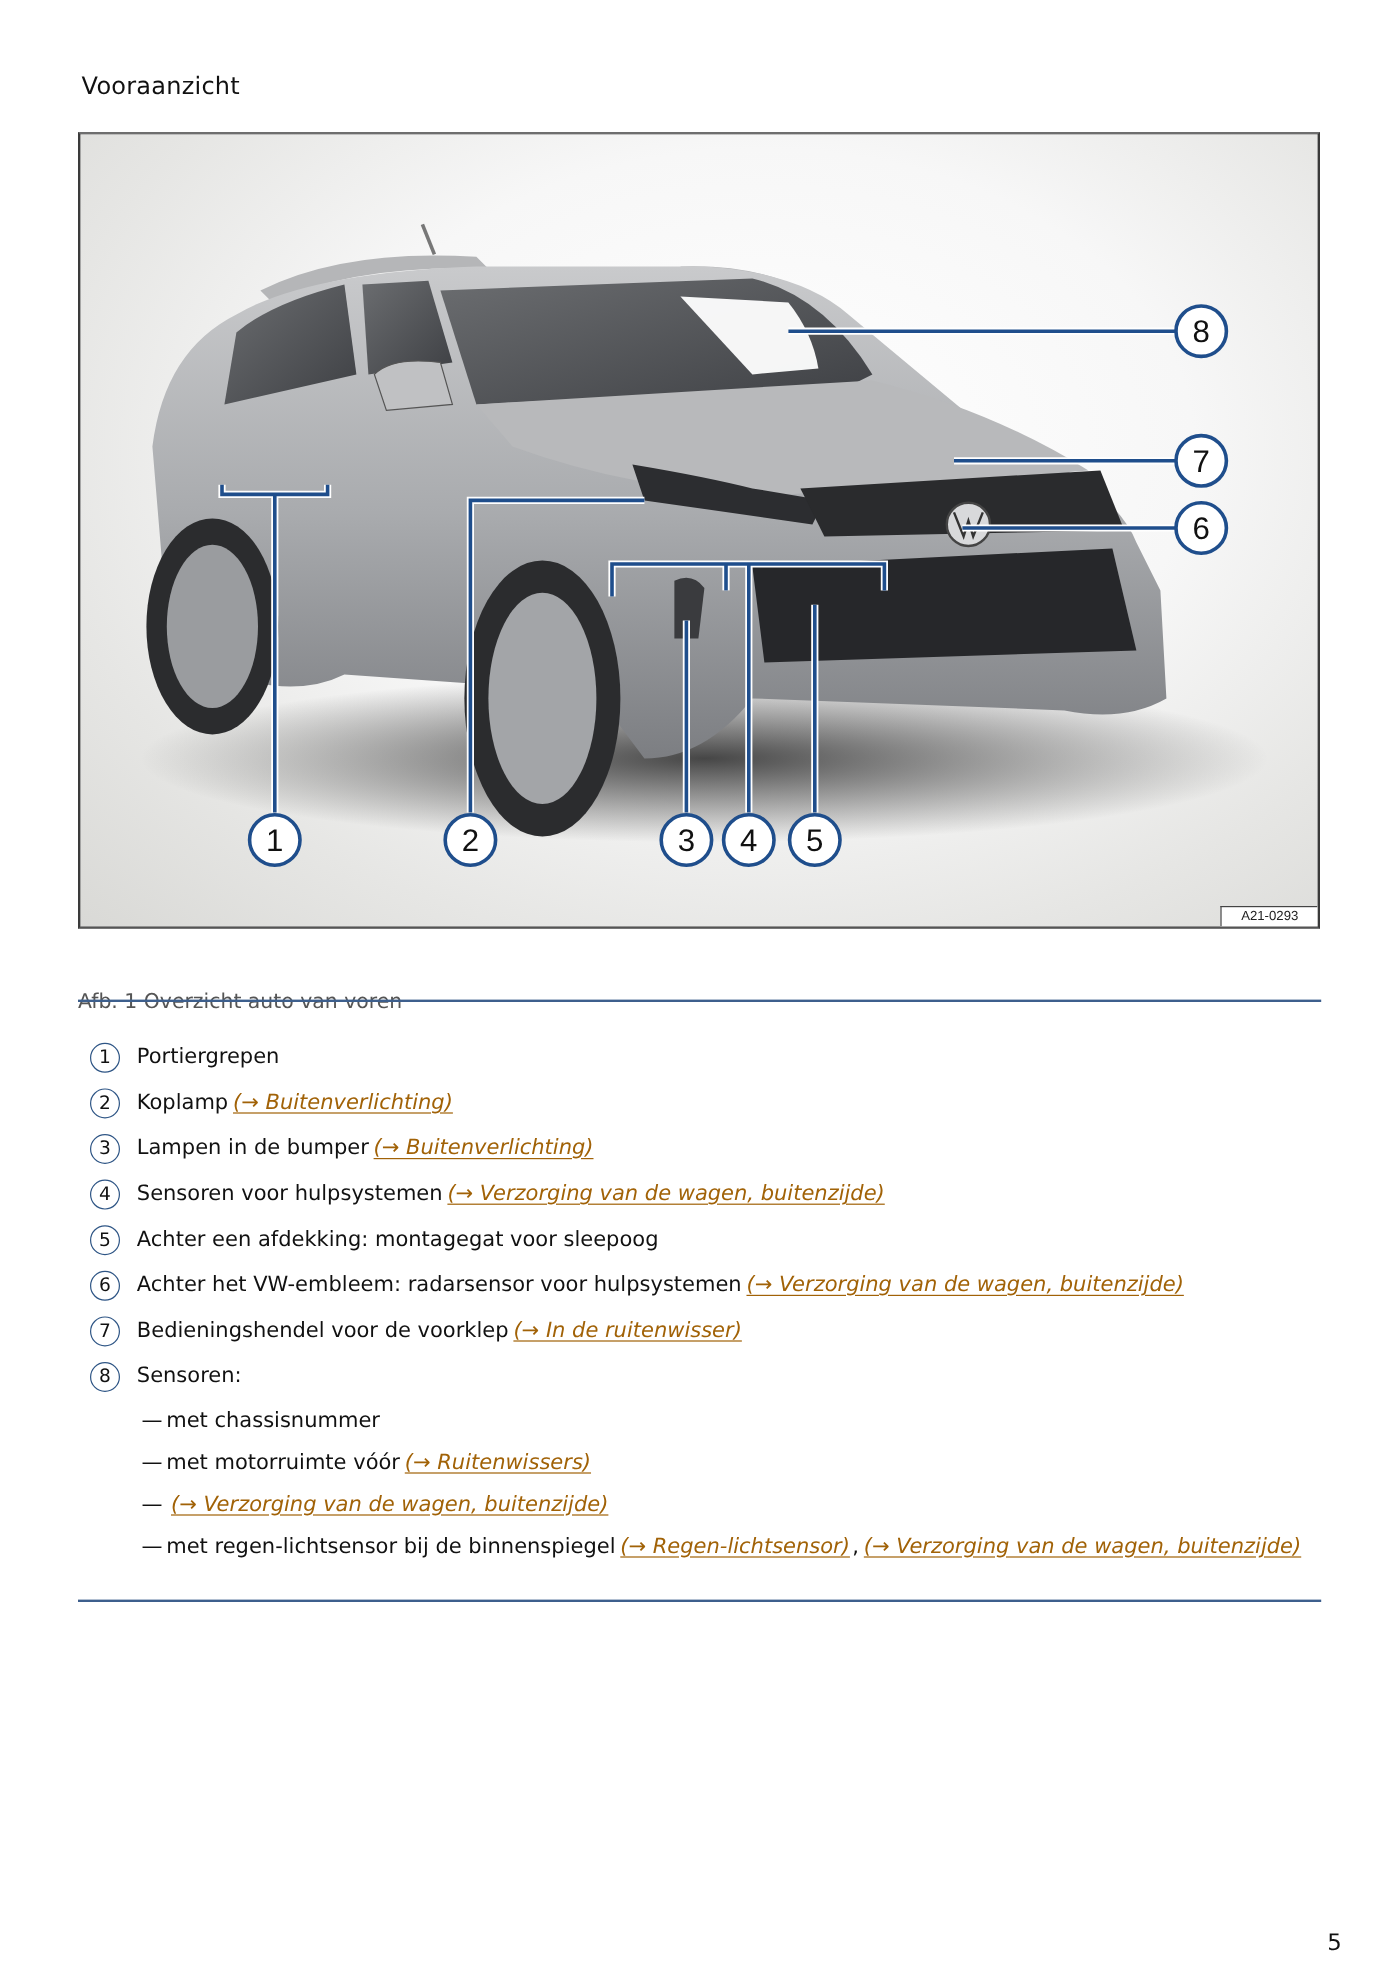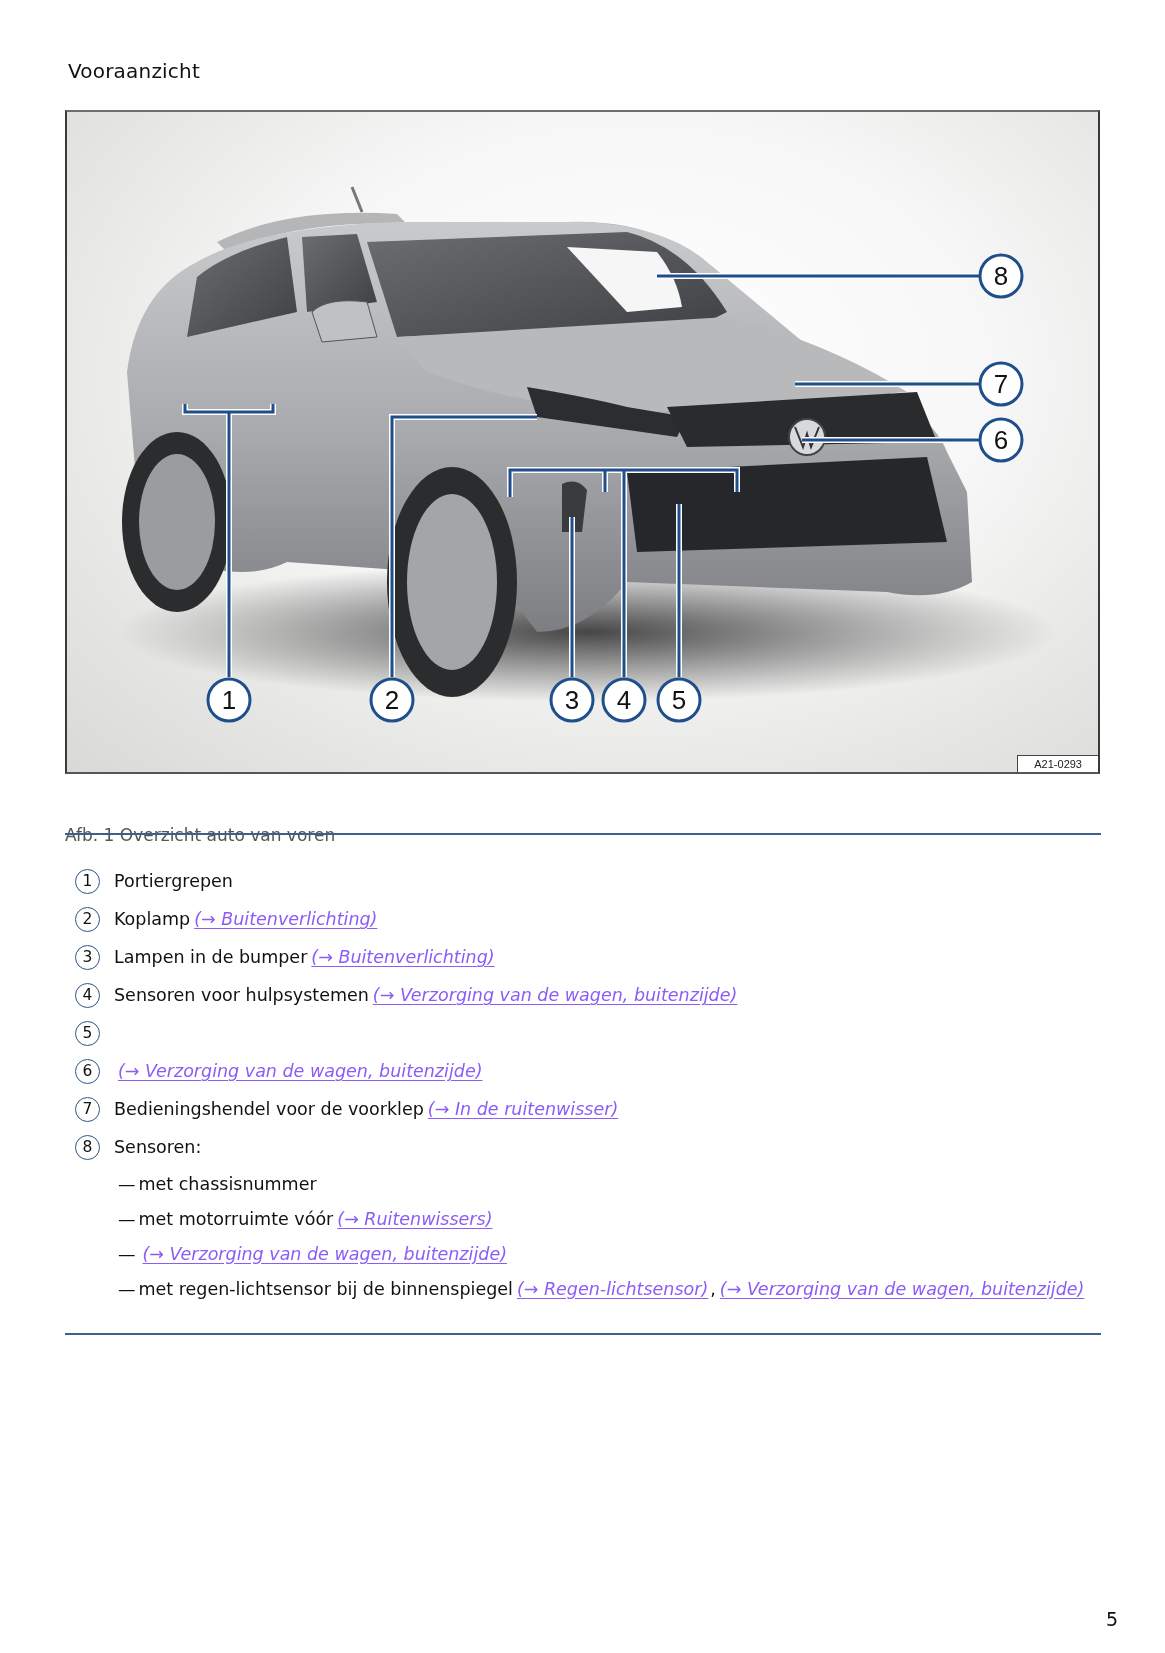--- a/index.html
+++ b/index.html
@@ -12,21 +12,21 @@
             background: radial-gradient(ellipse at 55% 40%, #ffffff 0%, #f7f7f7 45%, #e6e6e4 75%, #d9d9d6 100%); }
   .figure svg { position:absolute; left:0; top:0; }
   .fig-code { position:absolute; right:0; bottom:0; background:#fff; border-left:1px solid #444; border-top:1px solid #444;
               font-family:"Liberation Sans", sans-serif; font-size:11px; padding:2px 16px; color:#222; }
   .caption { position:absolute; left:65px; top:825px; font-size:17px; color:#555; }
   .rule { position:absolute; left:65px; width:1036px; height:2px; background:#3d5f8d; }
   .legend { position:absolute; left:75px; top:862px; width:1040px; }
   .item { position:relative; height:38px; display:flex; align-items:center; font-size:17.5px; white-space:nowrap; }
   .num { width:25px; height:25px; border:1.6px solid #2e5585; border-radius:50%; display:inline-flex;
          align-items:center; justify-content:center; font-size:15.5px; margin-right:14px; box-sizing:border-box; color:#111; }
-  .link { color:#8b5cf6; font-style:italic; text-decoration:underline; text-underline-offset:3px; margin-left:4px; cursor:pointer; }
+  .link { color:#a16207; font-style:italic; text-decoration:underline; text-underline-offset:3px; margin-left:4px; cursor:pointer; }
   .sub { position:relative; height:35px; display:flex; align-items:center; padding-left:43px; font-size:17.5px; white-space:nowrap; }
   .dash { margin-right:3px; }
   .sep { margin-left:2px; }
   .page-number { position:absolute; left:1106px; top:1608px; font-size:19px; color:#111; }
 </style>
 </head>
 <body>
 
 <h1 class="page-title">Vooraanzicht</h1>
 
@@ -166,23 +166,25 @@
     <span>Lampen in de bumper</span>
     <a class="link">(→ Buitenverlichting)</a>
   </div>
   <div class="item">
     <span class="num">4</span>
     <span>Sensoren voor hulpsystemen</span>
     <a class="link">(→ Verzorging van de wagen, buitenzijde)</a>
   </div>
   <div class="item">
     <span class="num">5</span>
+    <span>Achter een afdekking: montagegat voor sleepoog</span>
   </div>
   <div class="item">
     <span class="num">6</span>
+    <span>Achter het VW-embleem: radarsensor voor hulpsystemen</span>
     <a class="link">(→ Verzorging van de wagen, buitenzijde)</a>
   </div>
   <div class="item">
     <span class="num">7</span>
     <span>Bedieningshendel voor de voorklep</span>
     <a class="link">(→ In de ruitenwisser)</a>
   </div>
   <div class="item">
     <span class="num">8</span>
     <span>Sensoren:</span>

